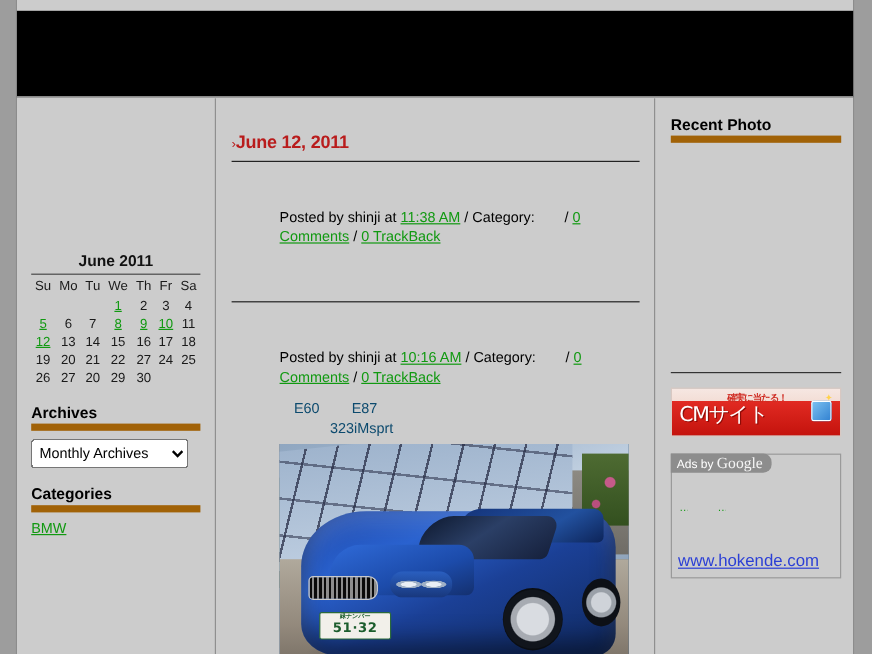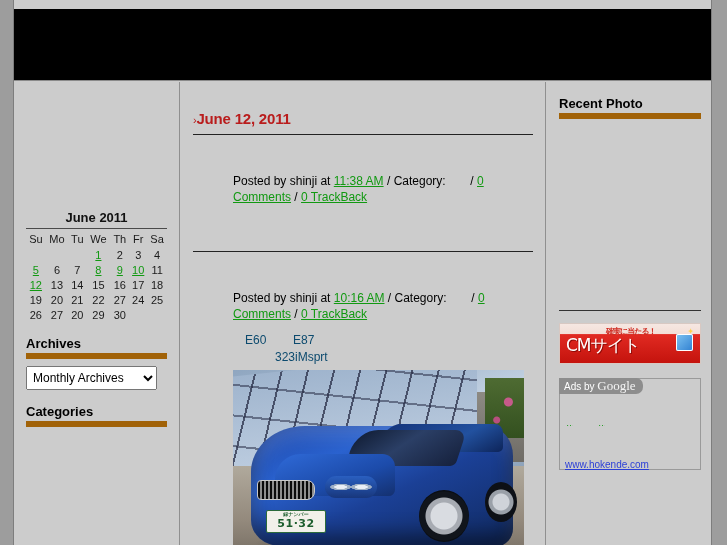--- a/index.html
+++ b/index.html
@@ -335,21 +335,21 @@
     box-shadow: inset 0 0 0 1px #ffffff;
   }
   .cm-spark {
     position: absolute; right: 6px; top: 3px;
     color: #ffd24a; font-size: 8px;
   }
 
   .google-ad {
     margin-top: 14px;
     position: relative;
-    width: 142px; height: 92px;
+    width: 142px; height: 104px;
     border: 1px solid #9a9a9a;
     background: #cccccc;
   }
   .gad-tab {
     position: absolute; left: -1px; top: -1px;
     height: 16px;
     padding: 0 7px 0 5px;
     background: #8d8d8d;
     color: #ffffff;
     font-size: 10px;
@@ -371,21 +371,21 @@
     overflow: hidden;
     white-space: nowrap;
   }
   .gad-frag.f1 { left: 6px; top: 40px; width: 7px; }
   .gad-frag.f2 { left: 38px; top: 40px; width: 7px; }
   .gad-frag.f3 { left: 48px; top: 58px; width: 3px; color:#333; }
   .gad-url {
     position: absolute;
     left: 5px; top: 80px;
     color: #2b3fd6;
-    font-size: 10px;
+    font-size: 14px;
   }
 </style>
 </head>
 <body>
 
 <div id="page-frame">
 
   <div id="banner">
     <span id="banner-title"></span>
   </div>
@@ -461,20 +461,23 @@
       
       <div class="side-head">Archives</div>
       <select class="archives-select">
         <option>Monthly Archives</option>
       </select>
 
       
       <div class="side-head">Categories</div>
       <ul class="linklist">
         <li>
+          <a href="#">BMW</a>
+        </li>
+        <li>
           <a href="#" class="blank-1"></a>
         </li>
         <li>
           <a href="#" class="blank-2"></a>
         </li>
         <li>
           <a href="#" class="blank-3"></a>
         </li>
         <li>
           <a href="#" class="blank-4"></a>

